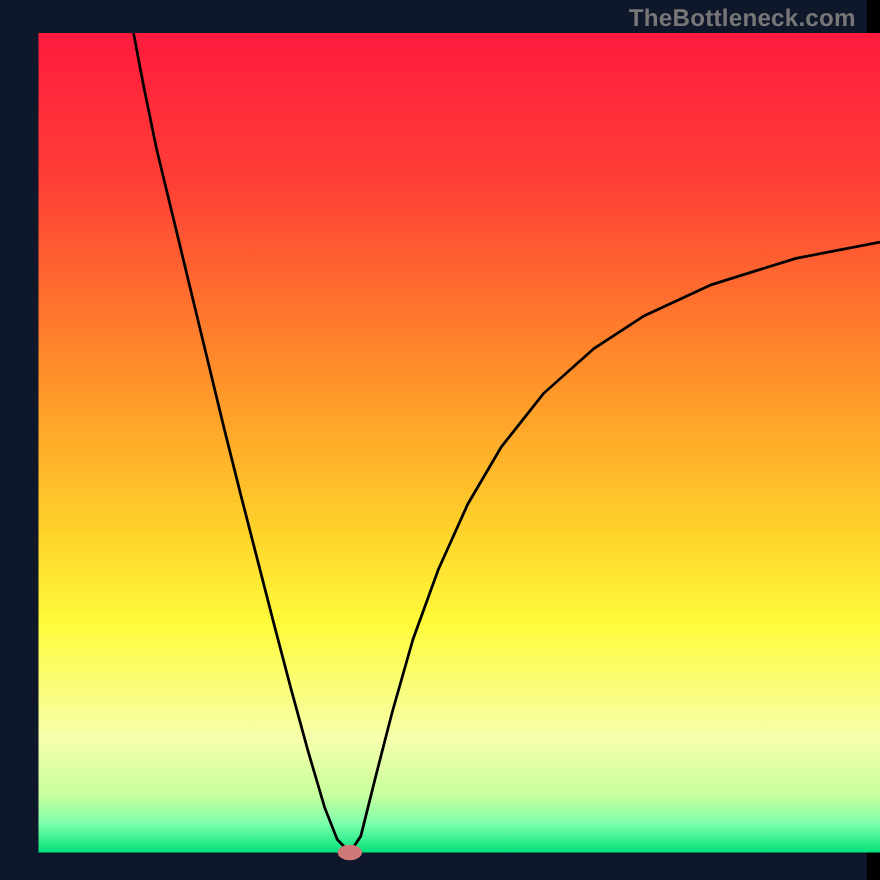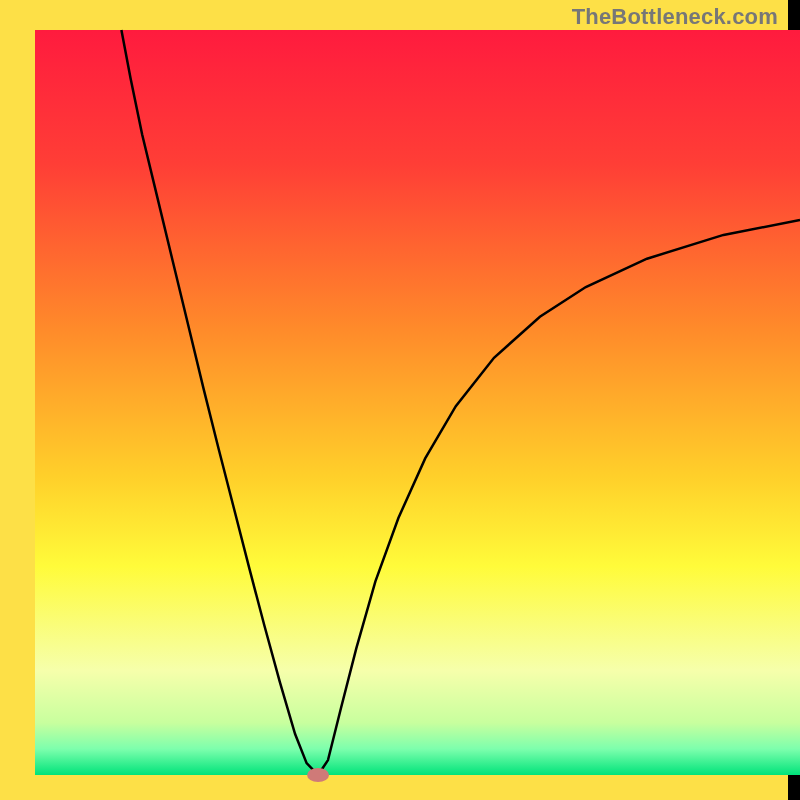--- a/index.html
+++ b/index.html
@@ -8,21 +8,21 @@
     width: 800px;
     height: 800px;
     background: #000;
     font-family: Arial, Helvetica, sans-serif;
     overflow: hidden;
   }
   .frame {
     position: relative;
     width: 788px;
     height: 800px;
-    background: #fde047;
+    background: #0f172a;
   }
   .watermark {
     position: absolute;
     top: 4px;
     right: 10px;
     color: #777;
     font-size: 22px;
     font-weight: 600;
     font-family: Arial, sans-serif;
     letter-spacing: 0.2px;

